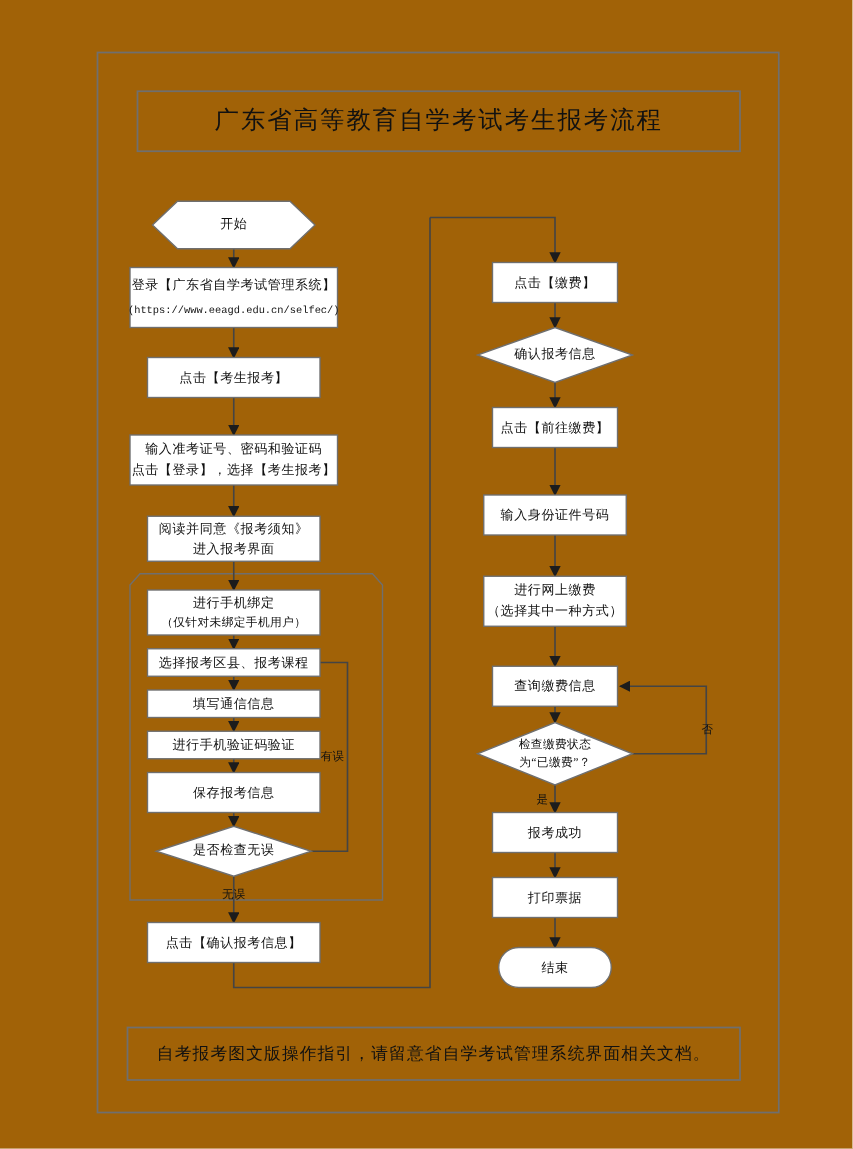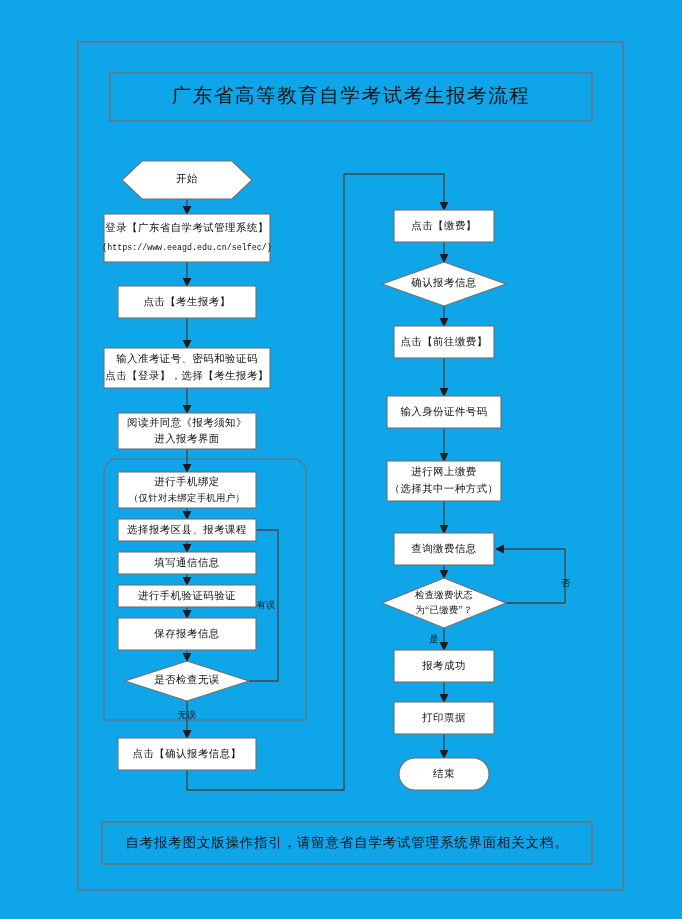--- a/index.html
+++ b/index.html
@@ -10,21 +10,21 @@
   body {
     width: 682px;
     height: 919px;
     font-family: "Liberation Serif", "DejaVu Serif", serif;
     overflow: hidden;
   }
   #page {
     position: relative;
     width: 682px;
     height: 919px;
-    background: #0ea5e9;
+    background: #a16207;
     text-align: right;
   }
   svg#chart {
     position: absolute;
     left: 0;
     top: 0;
     width: 682px;
     height: 919px;
   }
   .shape {

